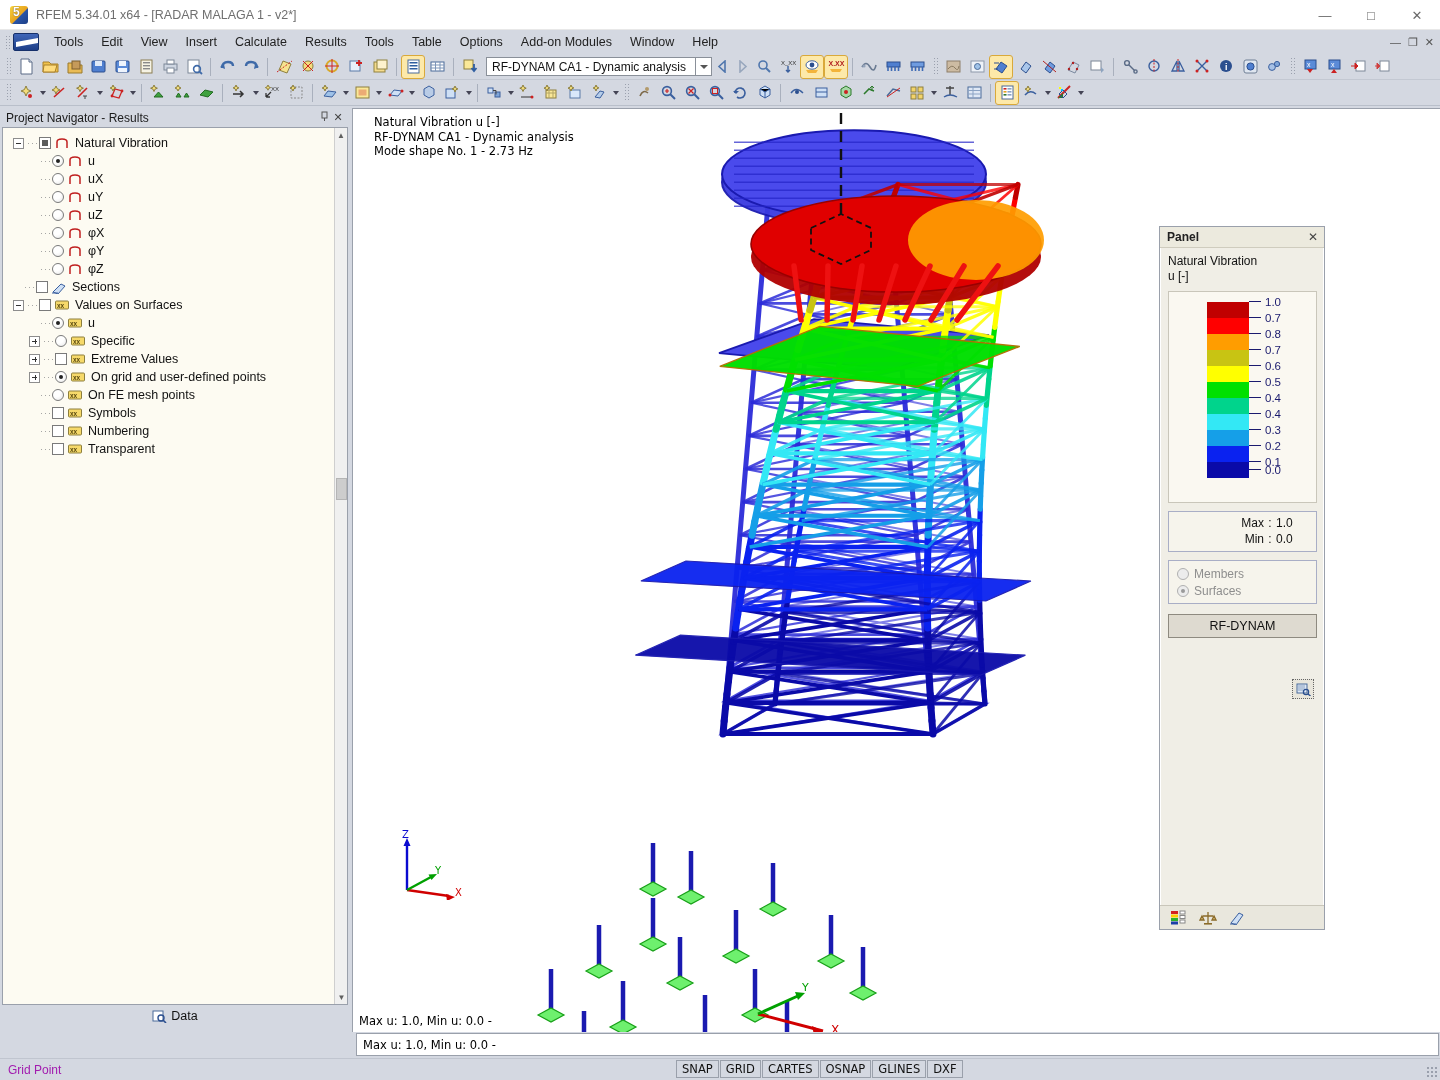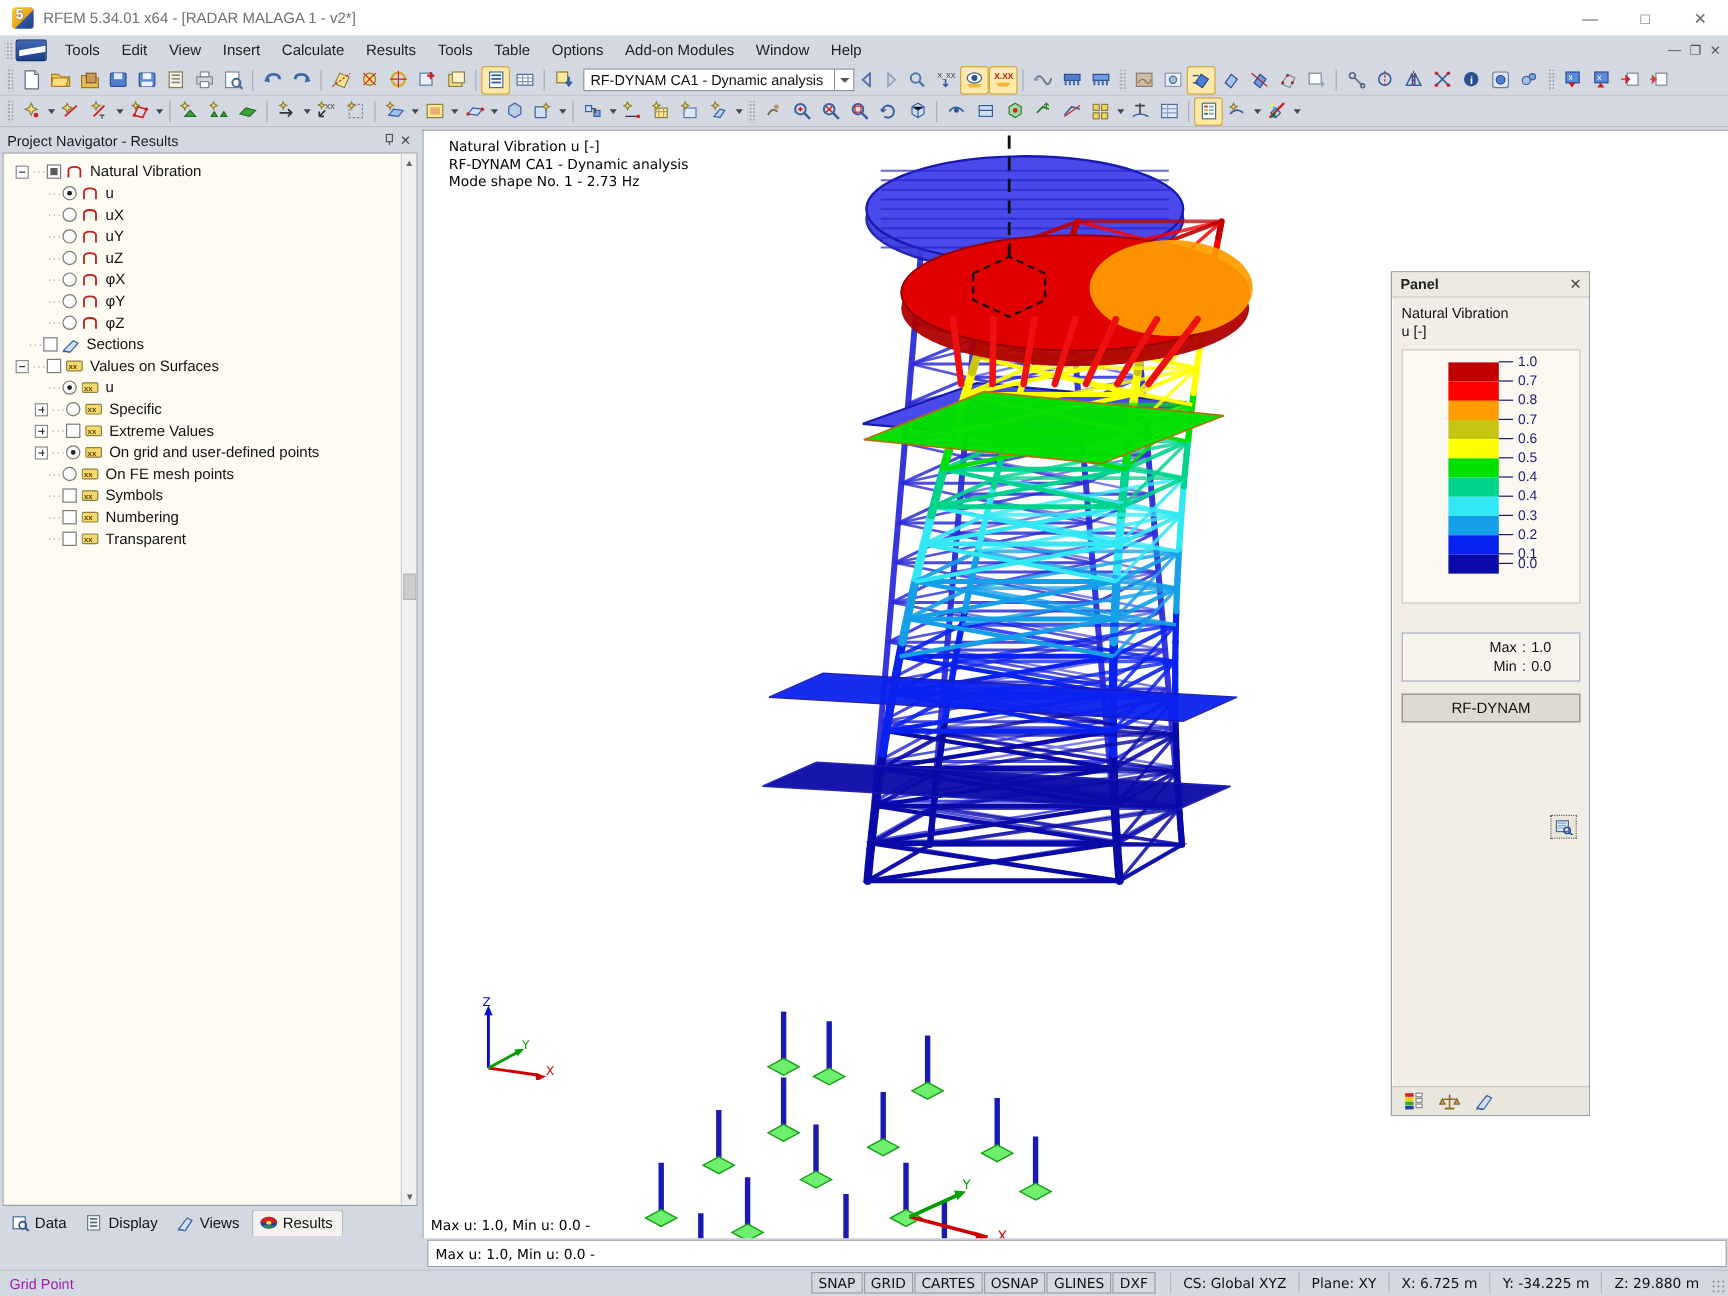--- a/index.html
+++ b/index.html
@@ -130,21 +130,21 @@
   .rad.on::after{ content:""; position:absolute; left:3px; top:3px; width:4px; height:4px; border-radius:50%; background:#222; }
   .ico { width:15px; height:13px; flex:none; margin-right:5px; }
   .lbl { line-height:18px; }
 
   .nav-scroll { position:absolute; right:0; top:0; width:13px; bottom:0; background:#f0f0f0; border-left:1px solid #cfcfcf;}
   .nav-scroll .arr { height:14px; display:flex; align-items:center; justify-content:center; font-size:8px; color:#606060; }
   .nav-scroll .thumb { position:absolute; left:1px; width:11px; height:22px; background:#cdcdcd; border:1px solid #b5b5b5;}
 
   .nav-tabs {
     position:absolute; left:0; bottom:0; width:349px; height:27px;
-    background:#d4d8e1; display:flex; align-items:center; padding-left:4px; gap:1px;
+    background:#d4d8e1; display:flex; align-items:center; padding-left:4px; gap:1px;flex-direction:column;
   }
   .nav-tab {
     display:flex; align-items:center; gap:4px; padding:3px 8px 3px 5px; font-size:12.5px; color:#111;
     border:1px solid transparent; border-radius:3px 3px 0 0;
   }
   .nav-tab.active { background:#f3f2ee; border-color:#b6bac2; border-bottom-color:#f3f2ee; }
 
   
   .viewport {
     position:absolute; left:352px; top:0; right:0; bottom:0;
@@ -169,21 +169,21 @@
   .panel-body { padding:6px 7px 0 8px; }
   .panel-sub { font-size:12px; color:#111; line-height:15px; }
   .legend-box { margin-top:7px; background:#faf8f1; border:1px solid #c9c6ba; height:212px; position:relative; }
   .legend-inner { position:absolute; left:38px; top:10px; }
   .lg-row { display:flex; align-items:center; height:16px; }
   .lg-swatch { width:42px; height:16px; }
   .lg-tickwrap { position:relative; width:14px; height:16px; }
   .lg-tick { position:absolute; left:0; top:-1px; width:12px; height:1px; background:#1a1a6e; }
   .lg-val { font-size:11.5px; color:#1a1a6e; margin-left:2px; position:relative; top:-8px; }
   .lg-lastrow { display:flex; align-items:center; height:0; }
-  .minmax { margin-top:24px; border:1px solid #a9aec6; background:#f6f4ec; padding:3px 10px 4px 0; }
+  .minmax { margin-top:8px; border:1px solid #a9aec6; background:#f6f4ec; padding:3px 10px 4px 0; }
   .mm-row { display:flex; justify-content:flex-end; font-size:12px; color:#111; line-height:16px;}
   .mm-k { width:34px; text-align:right; }
   .mm-c { width:12px; text-align:center; }
   .mm-v { width:30px; text-align:left; }
   .radios { margin-top:8px; border:1px solid #a9aec6; background:#f6f4ec; padding:4px 8px; }
   .rrow { display:flex; align-items:center; gap:5px; height:17px; font-size:12px; color:#8e8e8e; }
   .rdis { width:12px; height:12px; border-radius:50%; border:1px solid #b0b0b0;
     background:#ececec; position:relative; flex:none;}
   .rdis.on::after{ content:""; position:absolute; left:3px; top:3px; width:4px; height:4px;
     border-radius:50%; background:#9a9a9a; }
@@ -1678,20 +1678,30 @@
               <span class="mm-c">:</span>
               <span class="mm-v">1.0</span>
             </div>
             <div class="mm-row">
               <span class="mm-k">Min</span>
               <span class="mm-c">:</span>
               <span class="mm-v">0.0</span>
             </div>
           </div>
 
+          <div class="radios">
+            <div class="rrow">
+              <span class="rdis"></span>
+              <span>Members</span>
+            </div>
+            <div class="rrow">
+              <span class="rdis on"></span>
+              <span>Surfaces</span>
+            </div>
+          </div>
 
           <div class="rfbtn">RF-DYNAM</div>
         </div>
 
         <div class="zoombtn">
           <svg width="15" height="13">
               <rect x="1" y="1" width="10" height="9" fill="#dfe8f5" stroke="#4a6b9a"></rect>
               <path d="M2 3h7M2 5h7M2 7h5" stroke="#8ba3c4"></path>
               <circle cx="10" cy="9" r="2.6" fill="none" stroke="#2b4f8f" stroke-width="1.3"></circle>
               <path d="M12 11l2.5 2" stroke="#2b4f8f" stroke-width="1.4"></path>
@@ -1728,23 +1738,16 @@
     <div class="st-bottom">
       <div class="st-left">Grid Point</div>
       <div class="st-cells">
         <div class="st-cell">SNAP</div>
         <div class="st-cell">GRID</div>
         <div class="st-cell">CARTES</div>
         <div class="st-cell">OSNAP</div>
         <div class="st-cell">GLINES</div>
         <div class="st-cell">DXF</div>
       </div>
-      <div class="st-info">
-        <div class="si">CS: Global XYZ</div>
-        <div class="si">Plane: XY</div>
-        <div class="si">X:  6.725 m</div>
-        <div class="si">Y:  -34.225 m</div>
-        <div class="si">Z:  29.880 m</div>
-      </div>
       <div class="grip"></div>
     </div>
   </div>
 </div>
 
 </body></html>

